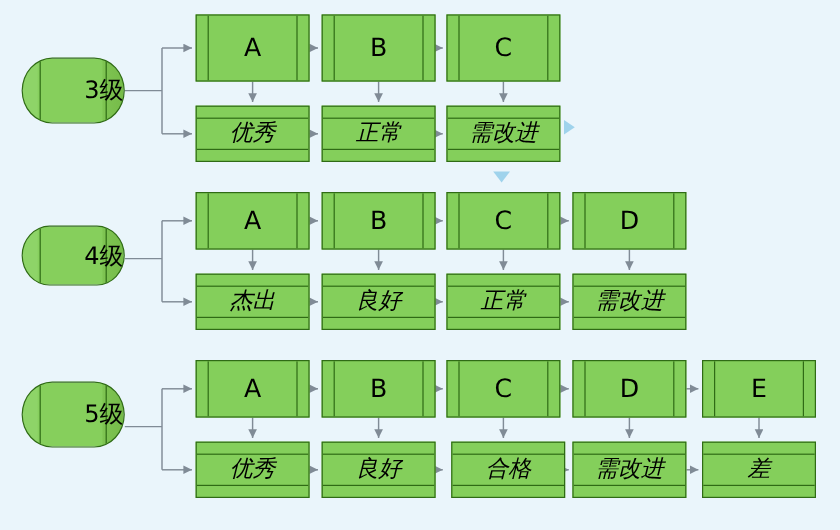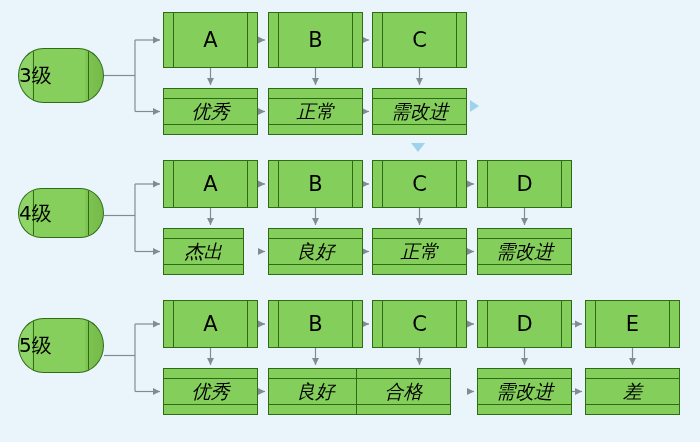--- a/index.html
+++ b/index.html
@@ -82,21 +82,21 @@
 
   
   .capsule {
     position: absolute;
     box-sizing: border-box;
     border: 1px solid #2f6b15;
     border-radius: 26px / 28px;
     background: linear-gradient(to right, #8ed468 0%, #8ed468 14%, #86cf5c 16%, #86cf5c 78%, #7ec452 80%, #76bb49 100%);
     display: flex;
     align-items: center;
-    justify-content: flex-start;
+    justify-content: flex-end;
     overflow: hidden;
   }
   .capsule .cap-line-l,
   .capsule .cap-line-r {
     position: absolute;
     top: 0;
     bottom: 0;
     border-left: 1px solid #2f6b15;
   }
   .capsule .cap-line-l { left: 14px; }
@@ -215,21 +215,21 @@
       </div>
       <div class="node vbars letter" style="left: 268px; top: 160px; width: 95px; height: 48px;">
         <span class="label">B</span>
       </div>
       <div class="node vbars letter" style="left: 372px; top: 160px; width: 95px; height: 48px;">
         <span class="label">C</span>
       </div>
       <div class="node vbars letter" style="left: 477px; top: 160px; width: 95px; height: 48px;">
         <span class="label">D</span>
       </div>
-      <div class="node hbars term" style="left: 163px; top: 228px; width: 81px; height: 47px;">
+      <div class="node hbars term" style="left: 163px; top: 228px; width: 95px; height: 47px;">
         <span class="label">杰出</span>
       </div>
       <div class="node hbars term" style="left: 268px; top: 228px; width: 95px; height: 47px;">
         <span class="label">良好</span>
       </div>
       <div class="node hbars term" style="left: 372px; top: 228px; width: 95px; height: 47px;">
         <span class="label">正常</span>
       </div>
       <div class="node hbars term" style="left: 477px; top: 228px; width: 95px; height: 47px;">
         <span class="label">需改进</span>
@@ -253,21 +253,21 @@
       </div>
       <div class="node vbars letter" style="left: 585px; top: 300px; width: 95px; height: 48px;">
         <span class="label">E</span>
       </div>
       <div class="node hbars term" style="left: 163px; top: 368px; width: 95px; height: 47px;">
         <span class="label">优秀</span>
       </div>
       <div class="node hbars term" style="left: 268px; top: 368px; width: 95px; height: 47px;">
         <span class="label">良好</span>
       </div>
-      <div class="node hbars term" style="left: 356px; top: 368px; width: 95px; height: 47px;">
+      <div class="node hbars term" style="left: 376px; top: 368px; width: 95px; height: 47px;">
         <span class="label">合格</span>
       </div>
       <div class="node hbars term" style="left: 477px; top: 368px; width: 95px; height: 47px;">
         <span class="label">需改进</span>
       </div>
       <div class="node hbars term" style="left: 585px; top: 368px; width: 95px; height: 47px;">
         <span class="label">差</span>
       </div>
       <div class="tri right" style="left: 470px; top: 100px;"></div>
       <div class="tri down" style="left: 411px; top: 143px;"></div>

